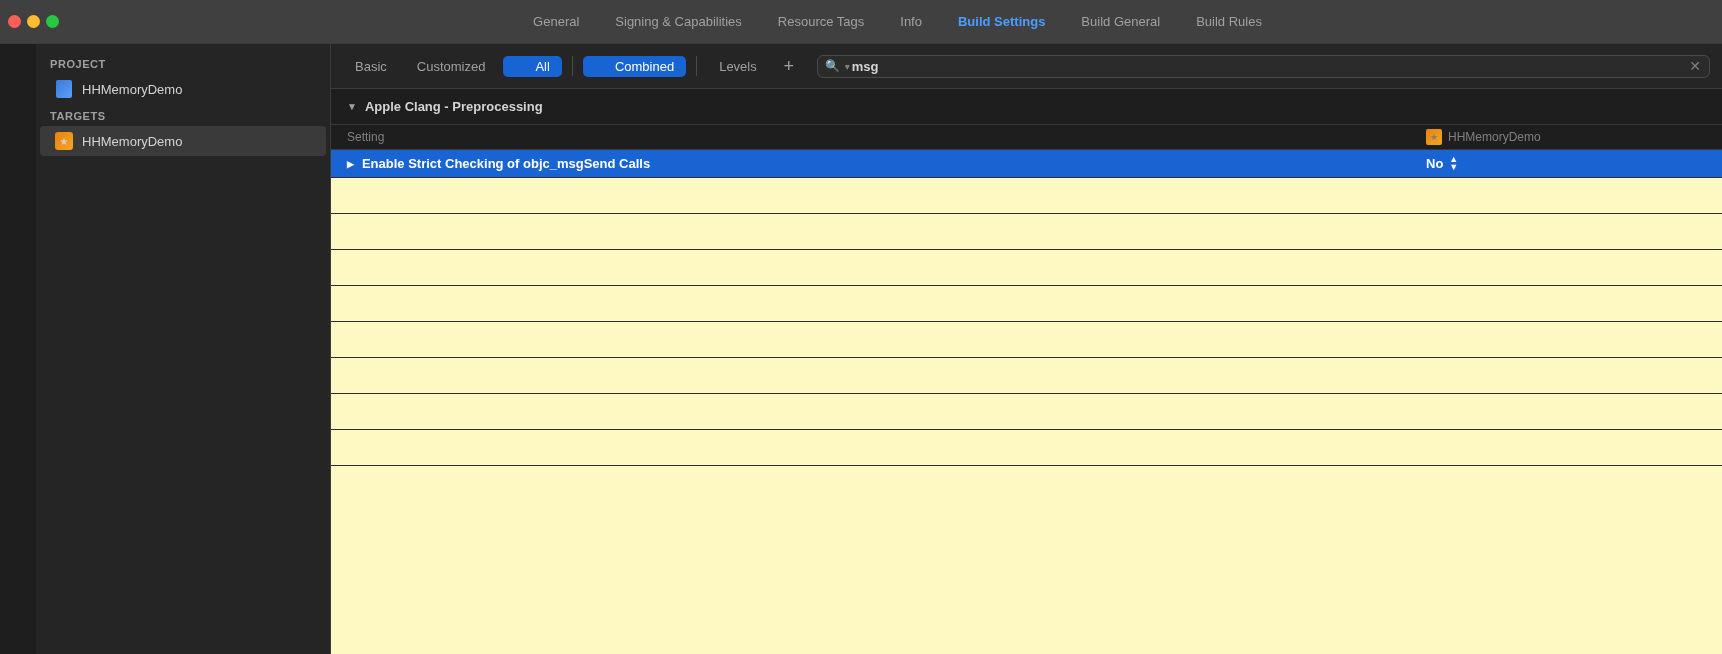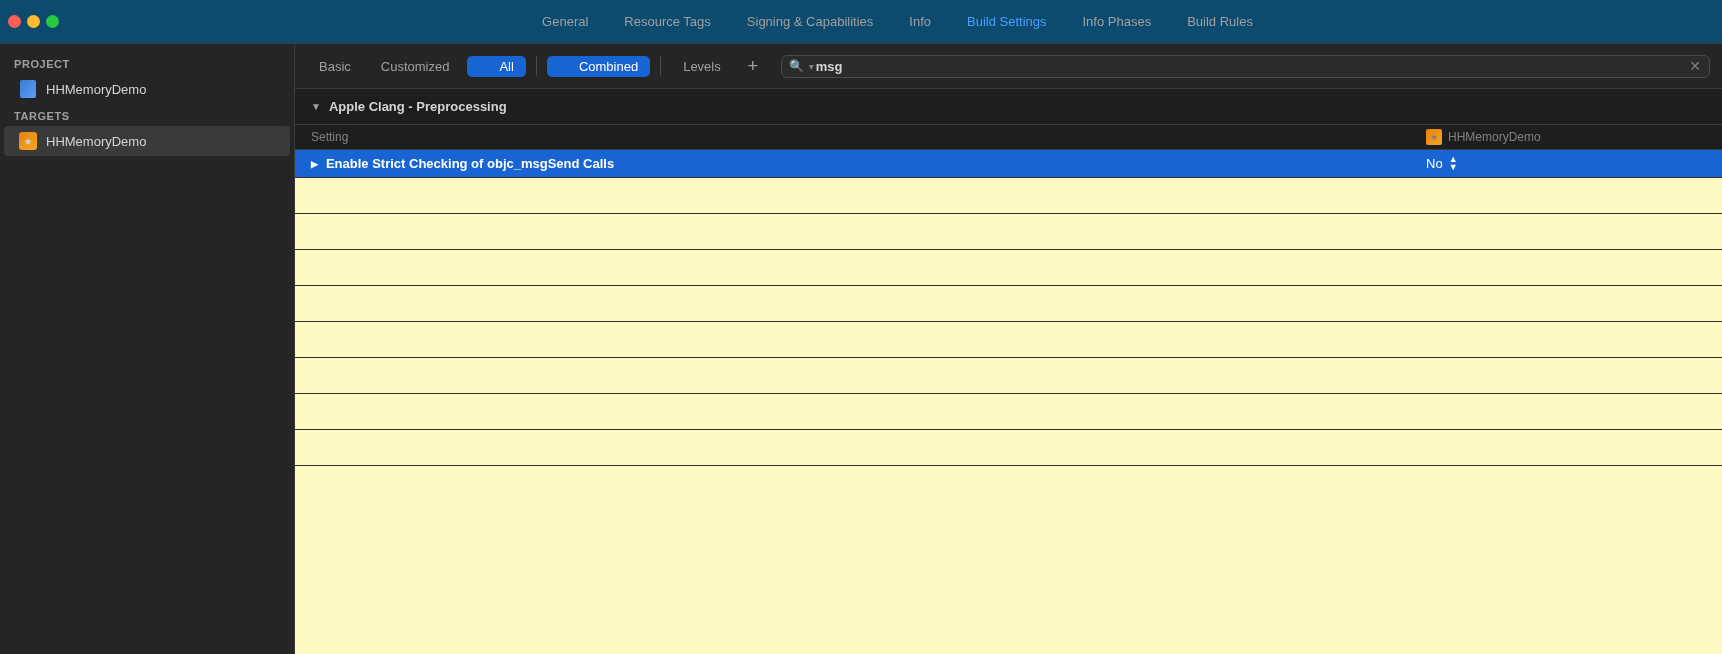--- a/index.html
+++ b/index.html
@@ -10,21 +10,21 @@
       font-size: 13px;
       width: 1722px;
       height: 654px;
       overflow: hidden;
     }
 
     
     .top-nav {
       display: flex;
       align-items: center;
-      background: #0c4a6e;
+      background: #404040;
       border-bottom: 1px solid #3a3a3a;
       height: 44px;
       padding: 0 8px;
     }
     .window-controls {
       display: flex;
       align-items: center;
       margin-right: 16px;
     }
     .window-btn {
@@ -47,26 +47,28 @@
       height: 44px;
       display: flex;
       align-items: center;
       cursor: pointer;
       font-size: 13px;
       border-bottom: none;
       white-space: nowrap;
     }
     .nav-tab.active {
       color: #4a9eff;
+      font-weight: bold;
     }
 
     
     .main-layout {
       display: flex;
       height: calc(654px - 44px);
+      margin-left: 36px;
     }
 
     
     .sidebar {
       width: 295px;
       background: #252526;
       border-right: 1px solid #3a3a3a;
       flex-shrink: 0;
       overflow-y: auto;
       padding-top: 8px;
@@ -308,20 +310,21 @@
     }
     .table-row.selected .row-triangle {
       color: #ffffff;
     }
     .row-value {
       color: #d4d4d4;
       font-size: 13px;
       display: flex;
       align-items: center;
       gap: 4px;
+      font-weight: bold;
     }
     .stepper {
       display: inline-flex;
       flex-direction: column;
       margin-left: 2px;
       line-height: 0.8;
       color: #a0a0a0;
       font-size: 9px;
     }
     .table-row.selected .stepper { color: #ffffff; }
@@ -335,25 +338,25 @@
 <body>
 
 <div class="top-nav">
   <div class="window-controls">
     <div class="window-btn" style="background:#ff5f57;"></div>
     <div class="window-btn" style="background:#febc2e;"></div>
     <div class="window-btn" style="background:#28c840;"></div>
   </div>
   <div class="nav-tabs">
     <div class="nav-tab">General</div>
+    <div class="nav-tab">Signing &amp; Capabilities</div>
     <div class="nav-tab">Resource Tags</div>
-    <div class="nav-tab">Signing &amp; Capabilities</div>
     <div class="nav-tab">Info</div>
     <div class="nav-tab active">Build Settings</div>
-    <div class="nav-tab">Info Phases</div>
+    <div class="nav-tab">Build General</div>
     <div class="nav-tab">Build Rules</div>
   </div>
 </div>
 
 <div class="main-layout">
 
   <div class="sidebar">
     <div class="sidebar-section-header">PROJECT</div>
     <div class="sidebar-item">
       <div class="sidebar-item-icon">

